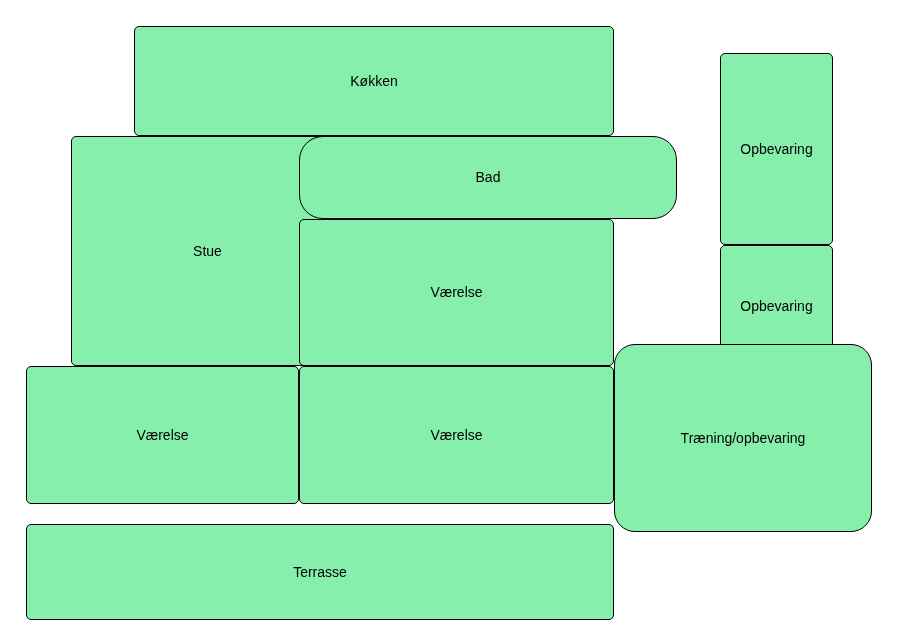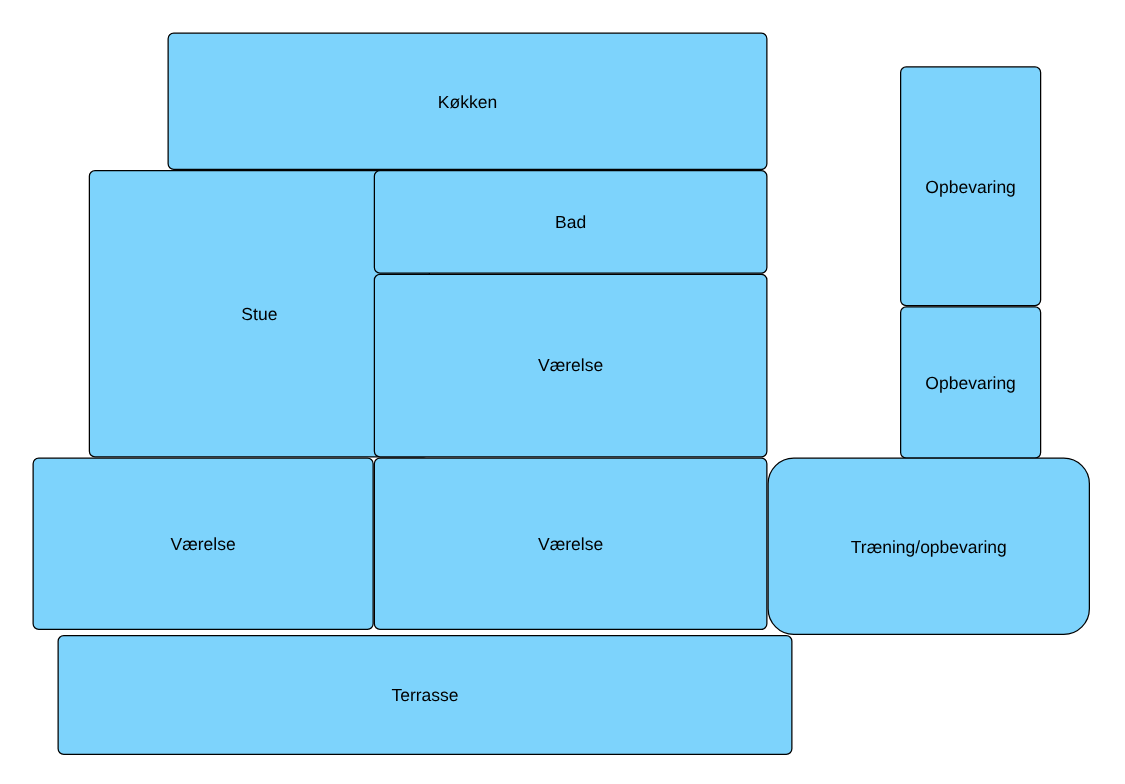--- a/index.html
+++ b/index.html
@@ -13,21 +13,21 @@
   #floorplan {
     position: relative;
     width: 900px;
     height: 627px;
     background: #ffffff;
     overflow: hidden;
   }
   .room {
     position: absolute;
     box-sizing: border-box;
-    background: #7dd3fc;
+    background: #86efac;
     border: 1.6px solid #000000;
     border-radius: 5px;
     display: flex;
     align-items: center;
     justify-content: center;
     color: #000000;
     font-size: 14px;
     font-family: "Liberation Sans", sans-serif;
   }
   .room .label {
@@ -46,41 +46,41 @@
   </div>
 
   <div class="room" style="left:720px; top:53px; width:113px; height:192px;">
     <span class="label">Opbevaring</span>
   </div>
 
   <div class="room" style="left:26px; top:136px; width:273px; height:230px;margin-left:45px;">
     <span class="label">Stue</span>
   </div>
 
-  <div class="room" style="left:299px; top:136px; width:315px; height:83px;">
+  <div class="room" style="left:299px; top:136px; width:378px; height:83px;border-radius:24px;">
     <span class="label">Bad</span>
   </div>
 
   <div class="room" style="left:299px; top:219px; width:315px; height:147px;">
     <span class="label">Værelse</span>
   </div>
 
   <div class="room" style="left:720px; top:245px; width:113px; height:122px;">
     <span class="label">Opbevaring</span>
   </div>
 
   <div class="room" style="left:26px; top:366px; width:273px; height:138px;">
     <span class="label">Værelse</span>
   </div>
 
   <div class="room" style="left:299px; top:366px; width:315px; height:138px;">
     <span class="label">Værelse</span>
   </div>
 
-  <div class="room" style="left:614px; top:366px; width:258px; height:142px;border-radius:21px;">
+  <div class="room" style="left:614px; top:344px; width:258px; height:188px;border-radius:21px;">
     <span class="label">Træning/opbevaring</span>
   </div>
 
-  <div class="room" style="left:26px; top:508px; width:588px; height:96px;margin-left:20px;">
+  <div class="room" style="left:26px; top:524px; width:588px; height:96px;">
     <span class="label">Terrasse</span>
   </div>
 
 </div>
 
 </body></html>

